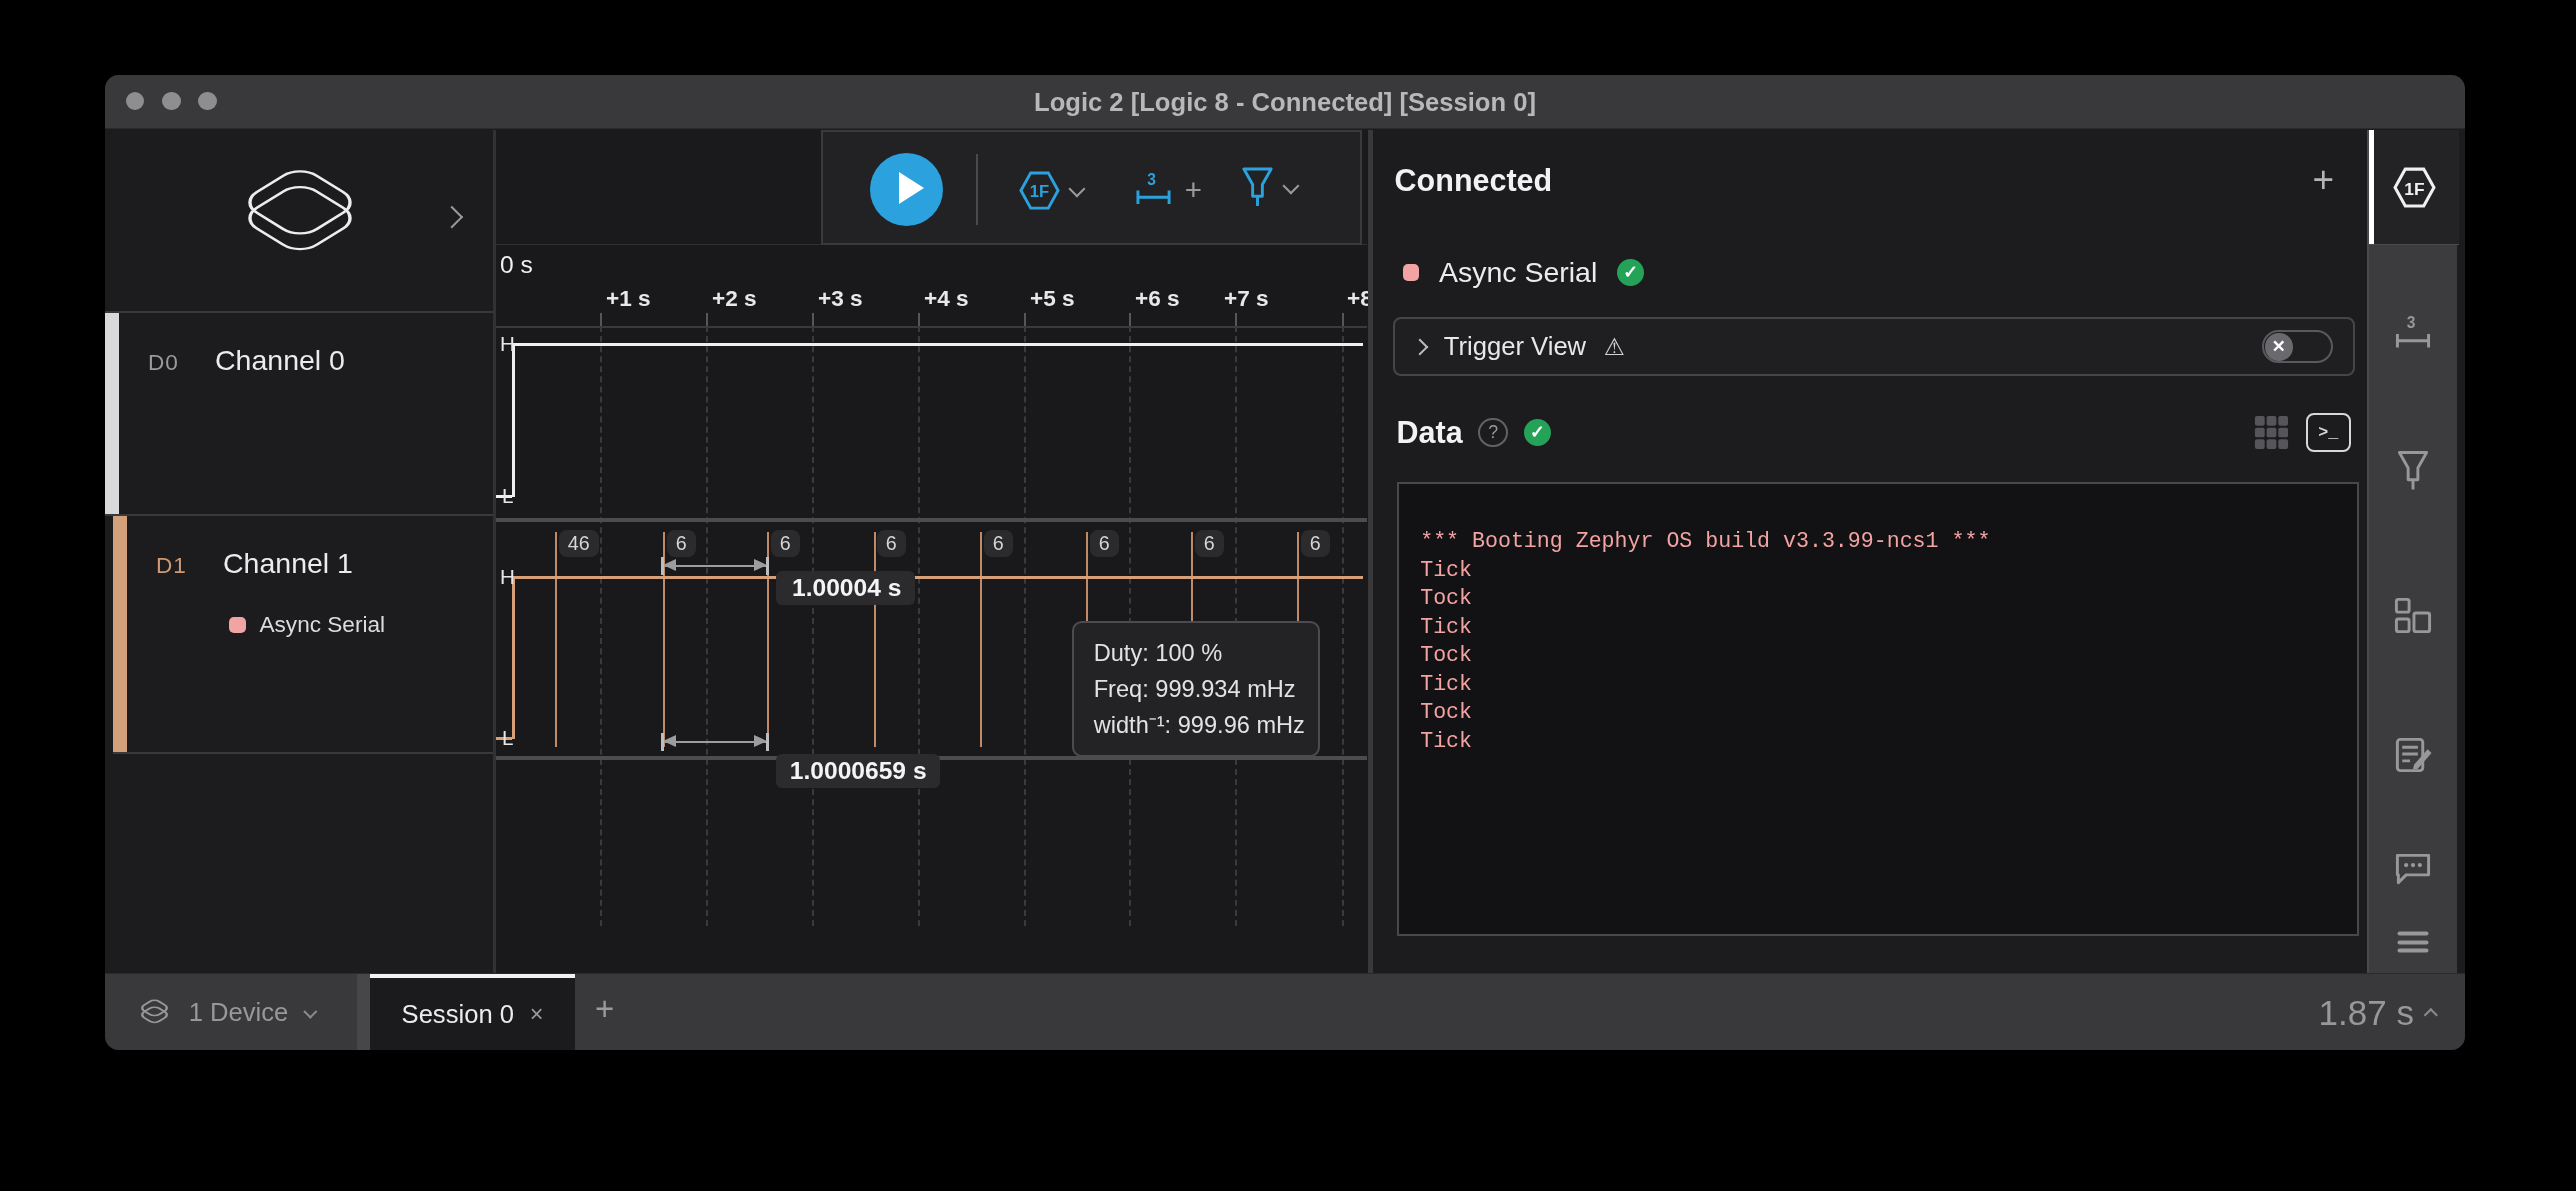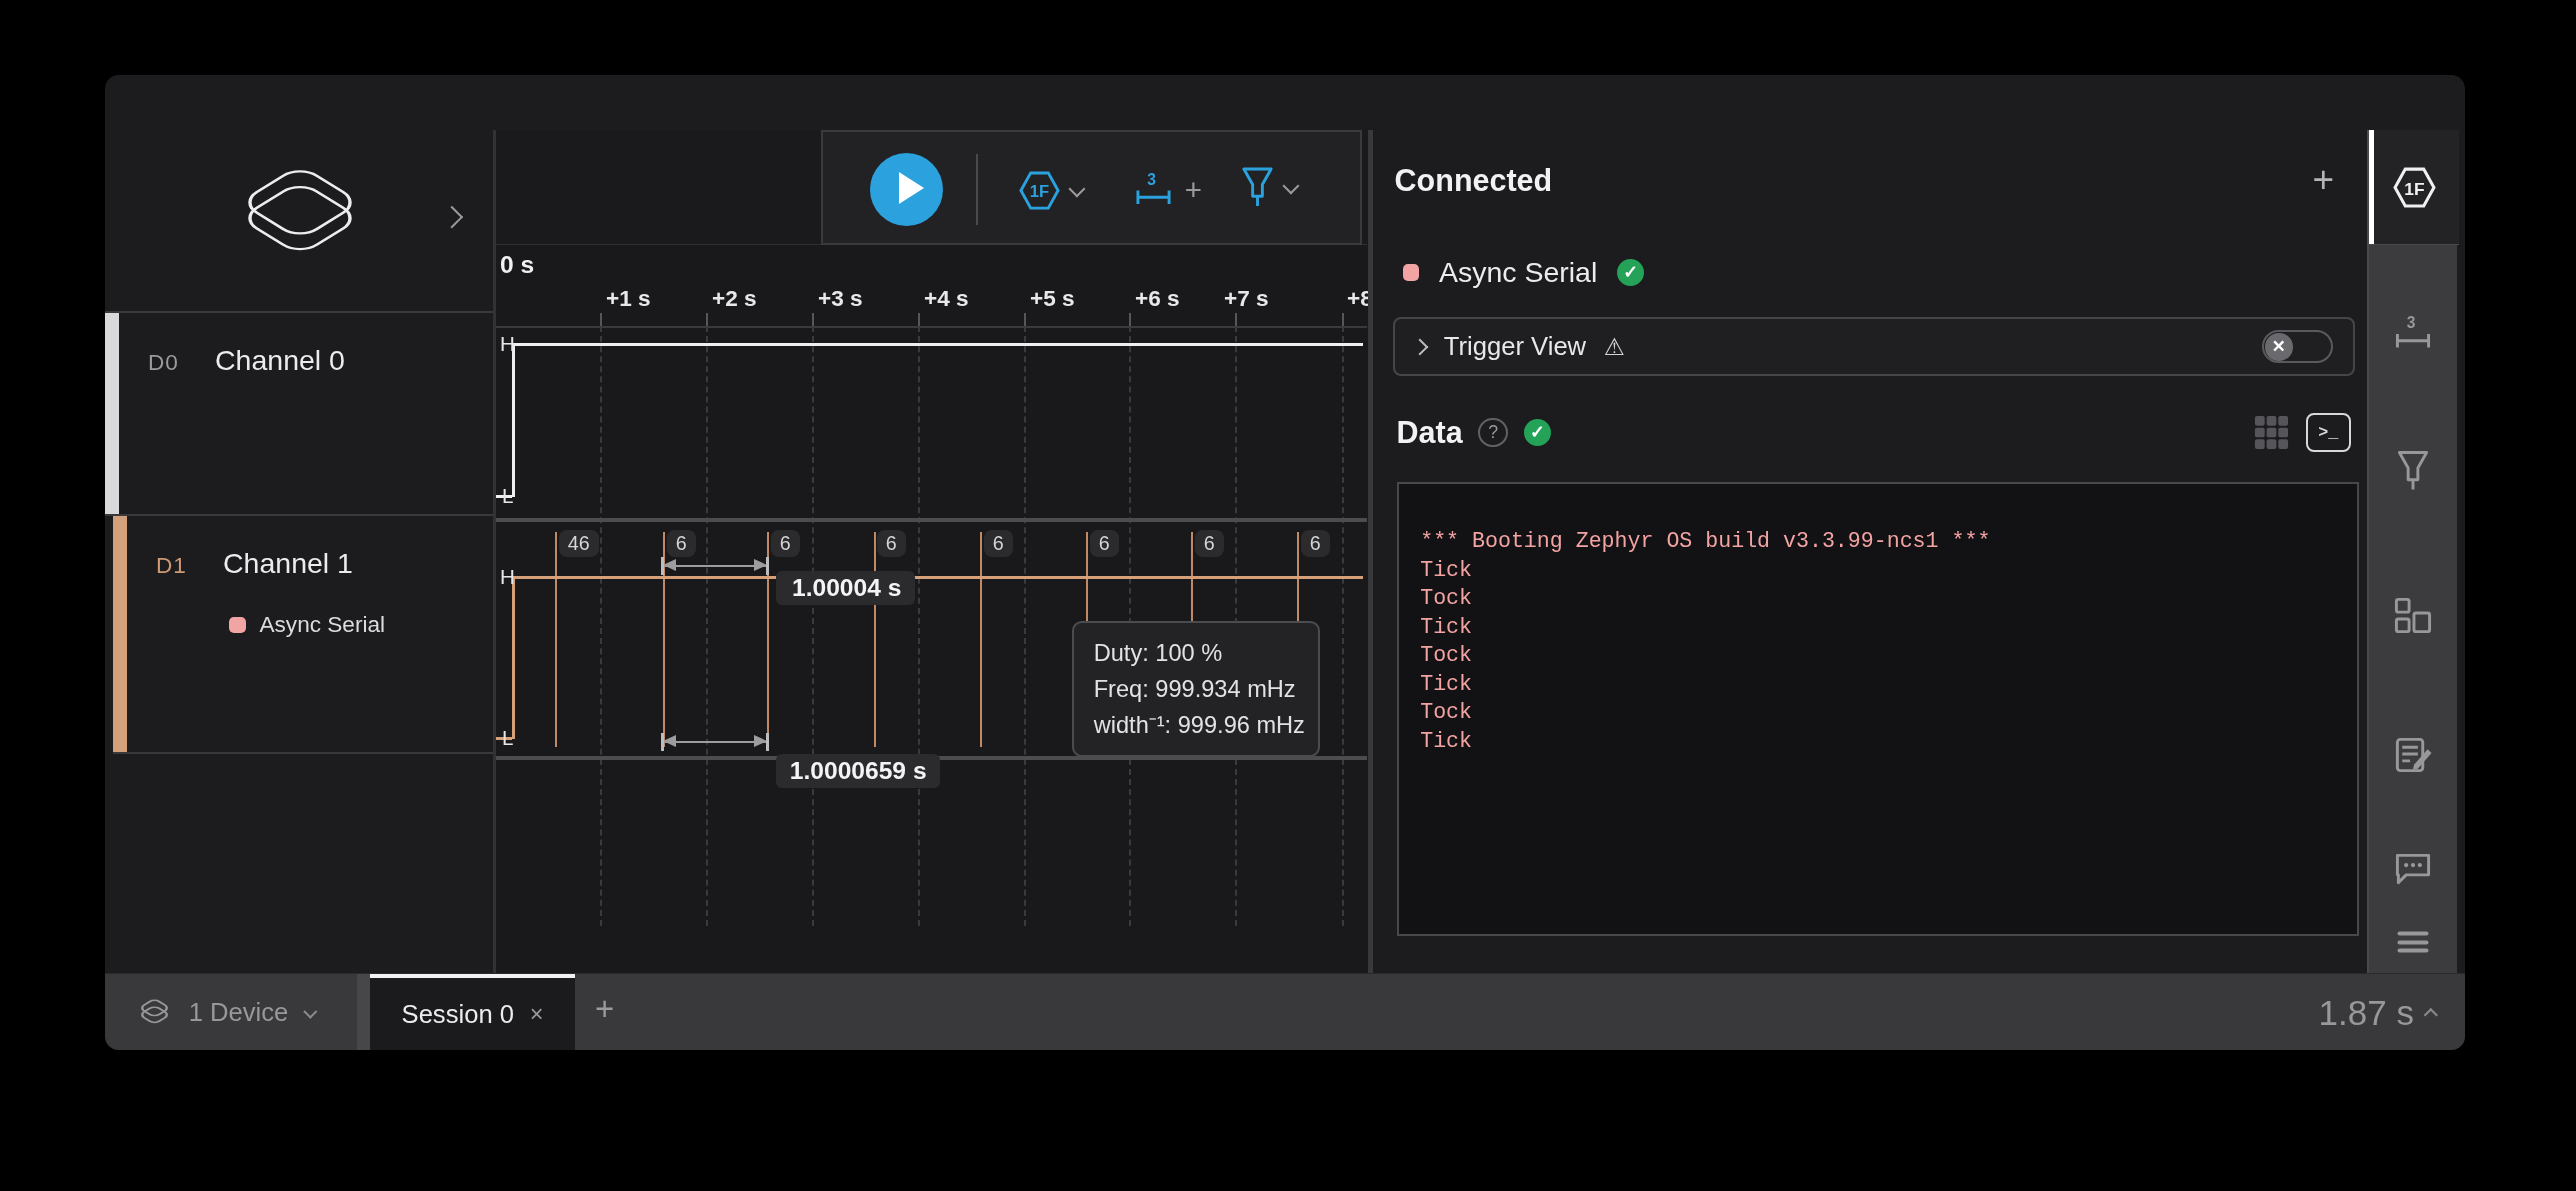--- a/index.html
+++ b/index.html
@@ -43,21 +43,21 @@
   .play-btn::after{content:"";position:absolute;left:28.5px;top:19.7px;border-left:25.6px solid #fff;border-top:16.7px solid transparent;border-bottom:16.7px solid transparent;}
   .tb-divider{position:absolute;left:153px;top:21.6px;width:2px;height:71px;background:#4a4a4c;}
   .tb-group{position:absolute;display:flex;align-items:center;gap:7.9px;}
   .g-hex{left:195px;top:37px;}
   .g-ruler{left:311px;top:39px;}
   .g-funnel{left:417px;top:33px;}
   .chev-down{width:11.8px;height:11.8px;border-right:2.9px solid #9a9a9c;border-bottom:2.9px solid #9a9a9c;transform:rotate(45deg) translateY(-2.9px);}
   .plus-blue{color:#9a9a9c;font-size:29.5px;line-height:29.5px;margin-left:3.9px;}
 
   .timeline{position:absolute;left:0;top:115px;width:871px;height:81px;}
-  .tl-origin{position:absolute;left:3.9px;top:5.9px;color:#f0f0f2;font-weight:700;font-size:24.6px;}
+  .tl-origin{position:absolute;left:3.9px;top:5.9px;color:#f0f0f2;font-weight:400;font-size:24.6px;}
   .tick-label{position:absolute;top:41px;color:#e8e8ea;font-weight:700;font-size:22.6px;white-space:nowrap;}
   .tl-tick{position:absolute;bottom:0;width:2px;height:12.8px;background:#56565a;}
 
   .tracks{position:absolute;left:0;top:196px;width:871px;height:649px;}
   .gridline{position:absolute;top:0;height:600px;width:0;border-left:2px dashed #3a3a3d;}
   .track{position:absolute;left:0;width:871px;}
   .track-ch0{top:0;height:192px;}
   .track-ch1{top:192px;height:238px;}
   .hdiv{position:absolute;left:0;width:871px;background:#4c4c4f;z-index:4;}
   .hl-label{position:absolute;color:#e6e6e8;font-size:20.6px;transform:translateY(-52%);z-index:3;}
@@ -122,20 +122,28 @@
   .chev-up{width:9.8px;height:9.8px;border-left:2.9px solid #8a8a8c;border-top:2.9px solid #8a8a8c;transform:rotate(45deg) translateY(2.9px);}
 
   svg{display:block;}
 </style>
 </head>
 <body>
 
 <div class="stage">
   <div class="window">
 
+    <div class="titlebar">
+      <div class="traffic">
+        <span></span>
+        <span></span>
+        <span></span>
+      </div>
+      <div class="win-title">Logic 2 [Logic 8 - Connected] [Session 0]</div>
+    </div>
 
     <div class="content">
 
       <div class="sidebar">
         <div class="device-panel">
           <div class="device-logo">
             <svg width="134" height="118" viewBox="0 0 136 120" fill="none" stroke="#ececee" stroke-width="3.5">
               <g transform="translate(0,2)">
                 <rect x="25" y="-12" width="86" height="86" rx="24" transform="translate(0,28) scale(1,0.62) rotate(45 68 31)"></rect>
                 <rect x="25" y="-12" width="86" height="86" rx="24" transform="translate(0,44) scale(1,0.62) rotate(45 68 31)"></rect>

